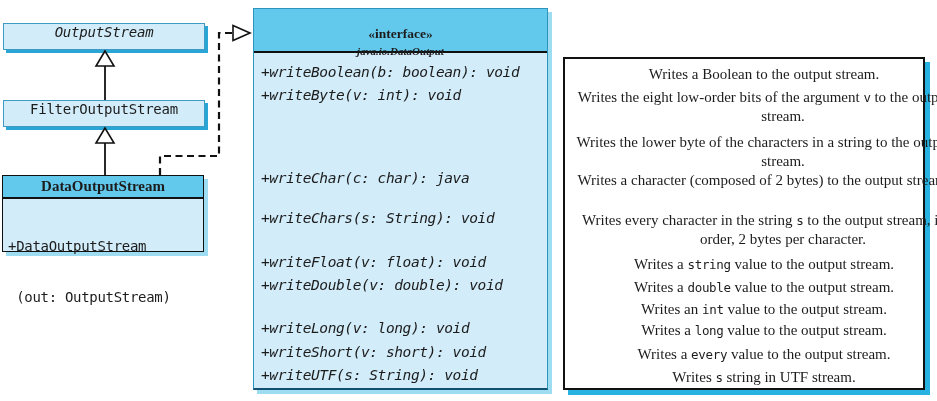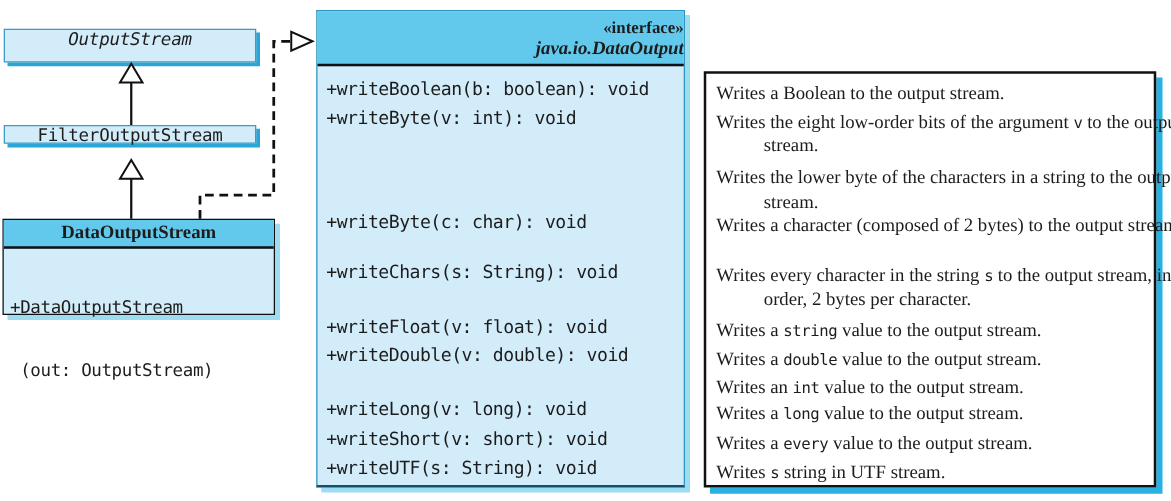--- a/index.html
+++ b/index.html
@@ -25,23 +25,23 @@
     box-sizing:border-box;
     background:var(--box-fill);
     border:1px solid #3e9cc4;
     box-shadow:3px 3px 0 var(--shadow-dark);
     display:flex;align-items:flex-start;justify-content:center;
     font-family:"DejaVu Sans Mono", monospace;
     font-size:14px;
     letter-spacing:-0.2px;
   }
   .box-outputstream{left:3px;top:23px;width:202px;height:27px;font-style:italic;}
-  .box-filteroutputstream{left:3px;top:100px;width:202px;height:15px;}
+  .box-filteroutputstream{left:3px;top:100px;width:202px;height:27px;}
   .box-dos{
-    position:absolute;left:2px;top:175px;width:218px;
+    position:absolute;left:2px;top:175px;width:202px;
     box-sizing:border-box;
     border:1px solid #101010;
     box-shadow:4px 4px 0 var(--shadow-light);
     background:var(--box-fill);
   }
   .dos-header{
     box-sizing:border-box;
     height:23px;
     background:var(--header-fill);
     border-bottom:2px solid #101010;
@@ -65,43 +65,45 @@
     border:1px solid #2d94bd;
     border-bottom:2px solid #11506e;
     background:var(--box-fill);
     box-shadow:4px 4px 0 var(--shadow-light);
   }
   .iface-header{
     box-sizing:border-box;
     height:44px;
     background:var(--header-fill);
     border-bottom:2px solid #101010;
-    text-align:right;
-    padding-top:4px;
+    text-align:center;
+    padding-top:16px;
     font-weight:bold;
   }
   .iface-stereotype{font-size:13.5px;line-height:17px;}
-  .iface-name{font-size:15px;line-height:18px;font-style:italic;}
+  .iface-name{font-size:11px;line-height:18px;font-style:italic;}
   .iface-body{position:relative;height:336px;}
   .m{
     position:absolute;left:7px;right:2px;
     font-family:"DejaVu Sans Mono", monospace;
+    font-style:italic;
     font-size:14.5px;
     letter-spacing:-0.4px;
     white-space:nowrap;
   }
   .r0{top:11px}.r1{top:34px}.r2{top:79px}.r3{top:117px}.r4{top:157px}
   .r5{top:201px}.r6{top:224px}.r7{top:246px}.r8{top:267px}.r9{top:291px}.r10{top:314px}
   
   .desc-box{
     position:absolute;left:563px;top:57px;width:362px;height:333px;
     box-sizing:border-box;
     background:#ffffff;
     border:2px solid #111111;
     box-shadow:5px 5px 0 var(--desc-shadow);
+    text-align:center;
   }
   .desc{
     position:absolute;left:8px;width:344px;
     font-size:15px;line-height:19px;
     padding-left:38px;text-indent:-38px;
   }
   .desc .code{
     font-family:"DejaVu Sans Mono", monospace;
     font-size:12.5px;
     letter-spacing:-0.3px;
@@ -133,21 +135,21 @@
   </div>
 
   <div class="iface">
     <div class="iface-header">
       <div class="iface-stereotype">«interface»</div>
       <div class="iface-name">java.io.DataOutput</div>
     </div>
     <div class="iface-body">
       <div class="m r0">+writeBoolean(b: boolean): void</div>
       <div class="m r1">+writeByte(v: int): void</div>
-      <div class="m r3">+writeByte(c: char): void</div>
+      <div class="m r3">+writeChar(c: char): java</div>
       <div class="m r4">+writeChars(s: String): void</div>
       <div class="m r6">+writeDouble(v: double): void</div>
       <div class="m r5">+writeFloat(v: float): void</div>
       <div class="m r8">+writeLong(v: long): void</div>
       <div class="m r9">+writeShort(v: short): void</div>
       <div class="m r10">+writeUTF(s: String): void</div>
     </div>
   </div>
 
   <div class="desc-box">

